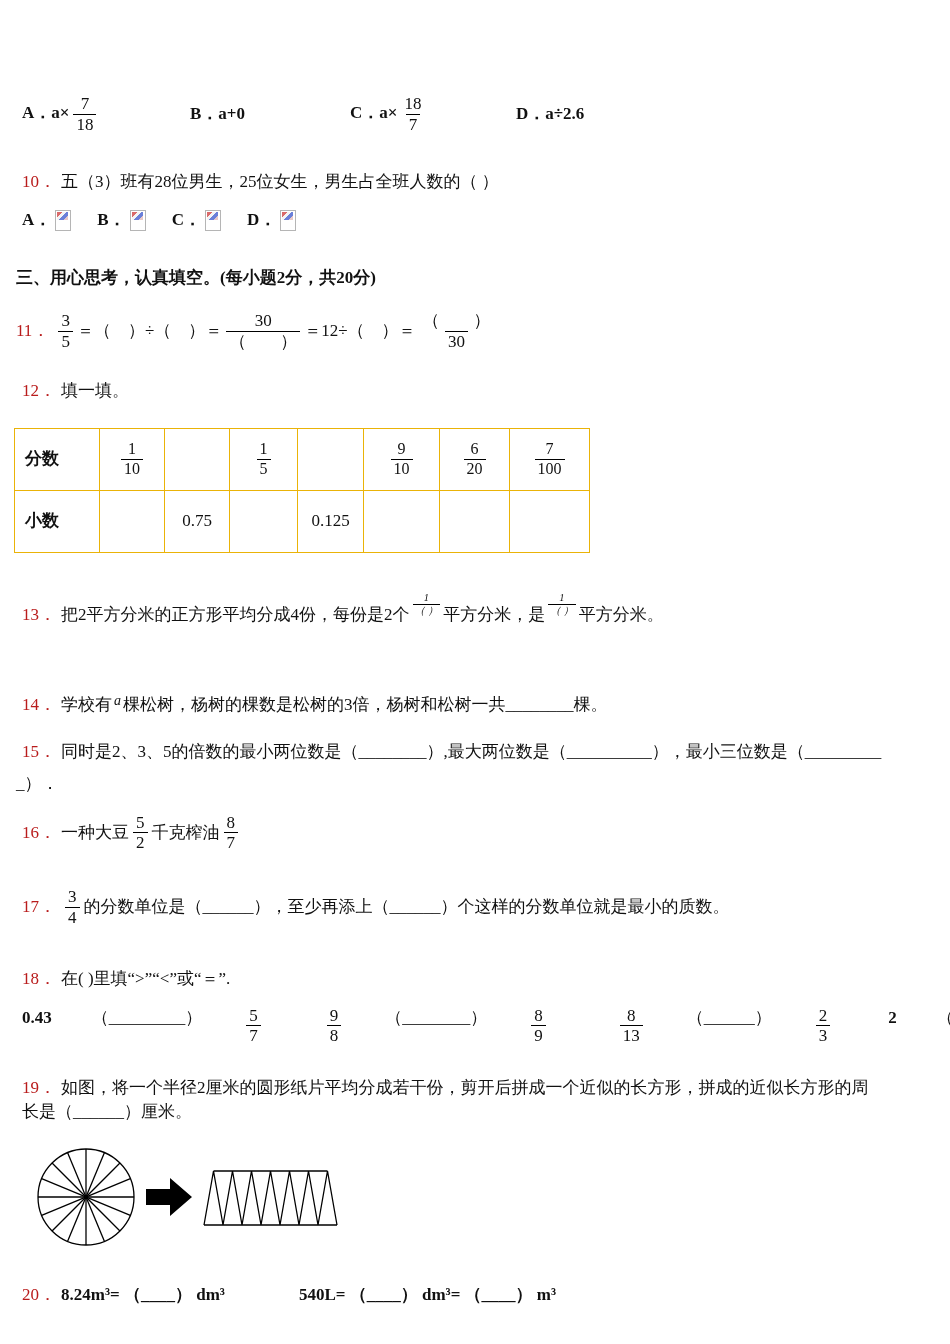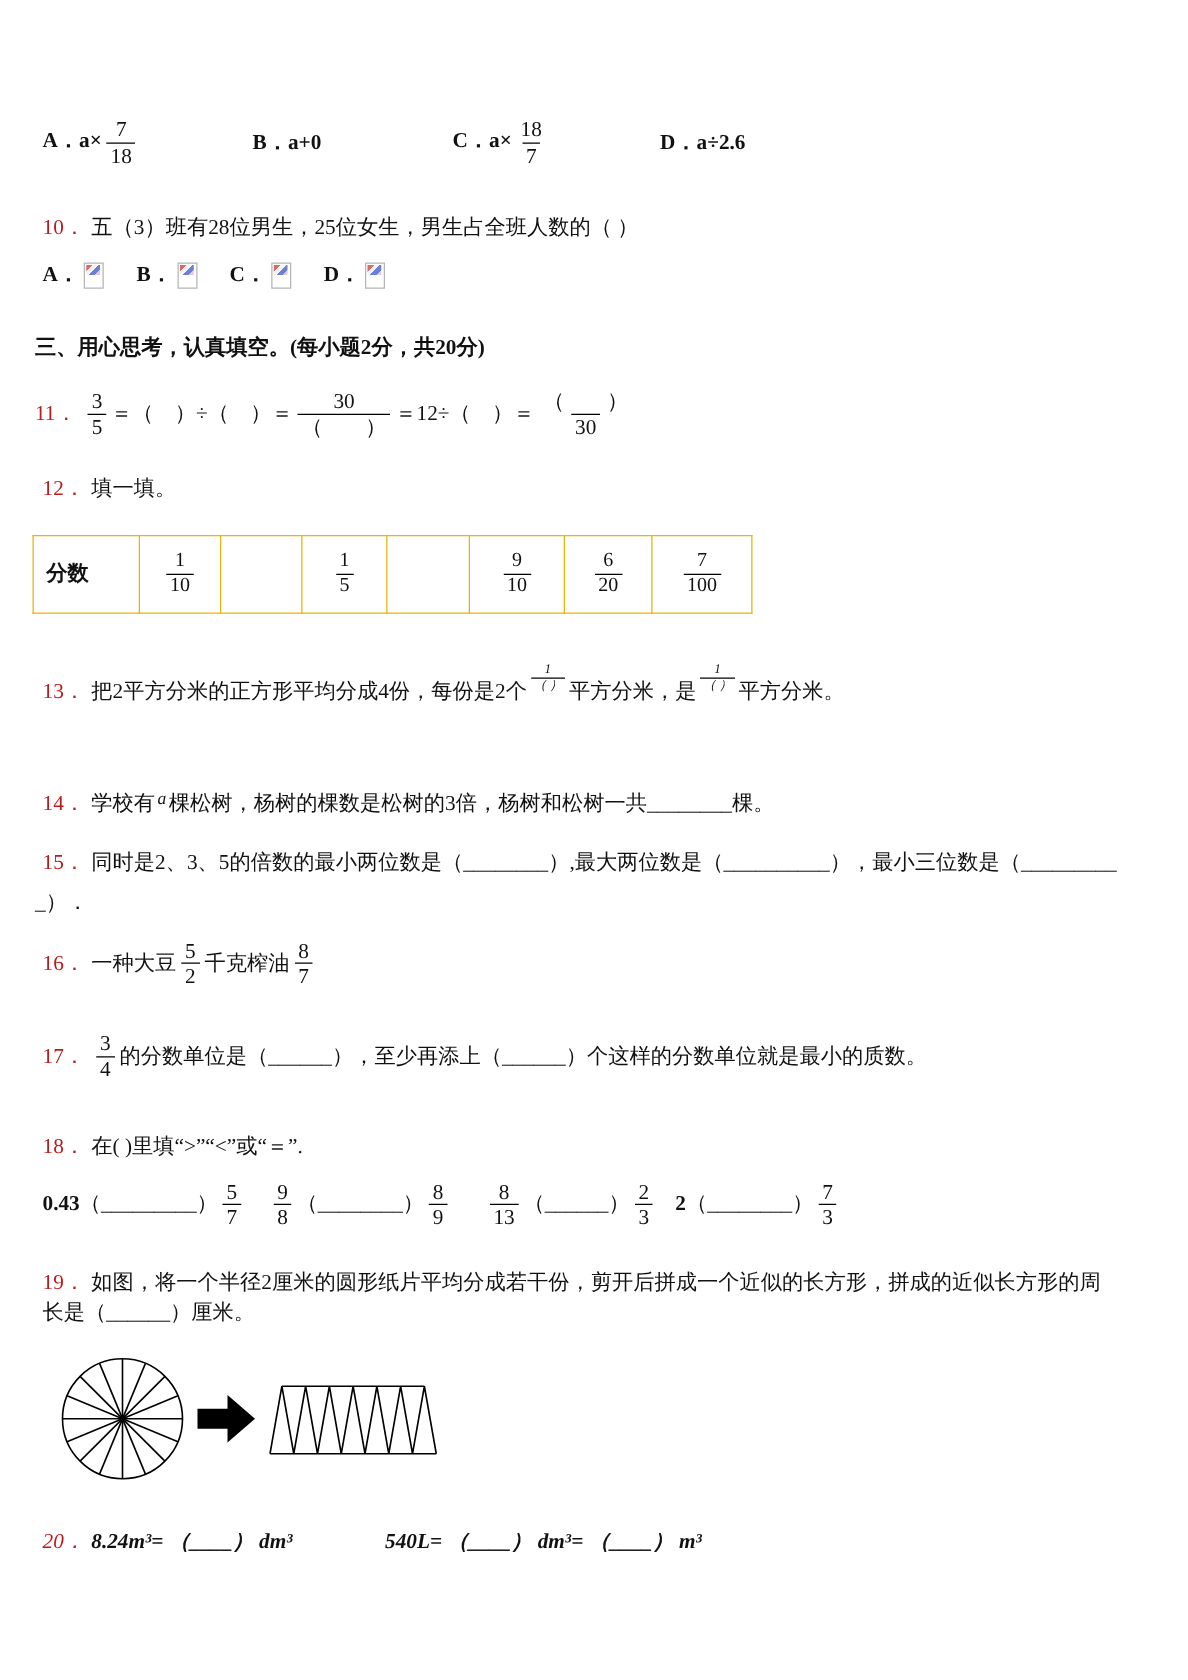--- a/index.html
+++ b/index.html
@@ -2,21 +2,21 @@
 <html><head>
 <meta charset="utf-8">
 <style>
   * { margin:0; padding:0; box-sizing:border-box; }
   html,body { background:#ffffff; }
   body {
     width:950px; height:1344px; overflow:hidden;
     color:#111; font-family:"Liberation Serif","DejaVu Serif",serif;
     font-size:17px; line-height:1.45;
   }
-  .page { padding:0 34px; }
+  .page { padding:0 22px; }
   .num { color:#b91c1c; margin-right:5px; }
   .b { font-weight:bold; }
   .pre { white-space:pre; }
 
   
   .frac { display:inline-flex; flex-direction:column; align-items:center;
           vertical-align:middle; line-height:1.15; margin:0 4px; text-align:center; }
   .frac .fn { padding:0 3px; }
   .frac .fd { border-top:1.3px solid #000; padding:0 3px; }
 
@@ -56,25 +56,25 @@
   table.fill .frac { font-size:16px; }
 
   .q13 { margin-top:50px; }
   .q14 { margin-top:64px; }
   .var { font-style:italic; font-size:14px; position:relative; top:-5px; margin:0 2px; }
   .q15 { margin-top:22px; }
   .q15 .l2 { margin-top:8px; margin-left:-6px; }
   .q16 { margin-top:16px; display:flex; align-items:center; flex-wrap:wrap; }
   .q17 { margin-top:34px; display:flex; align-items:center; }
   .q18 { margin-top:40px; }
-  .cmp { margin-top:14px; display:flex; align-items:center; }
+  .cmp { margin-top:14px; display:flex; align-items:flex-start;gap:40px; }
   .cmp .ml14 { margin-left:14px; } .cmp .ml22 { margin-left:22px; } .cmp .ml30 { margin-left:30px; }
   .q19 { margin-top:30px; max-width:856px; }
   .figure { margin-top:16px; margin-left:12px; }
-  .q20 { margin-top:22px;font-style:italic; }
+  .q20 { margin-top:22px; }
   .q20 .p2 { margin-left:74px; }
   .q20 .txt { font-weight:bold; }
 </style>
 </head>
 <body>
 
 <div class="page">
 
   <div class="opts9">
     <span class="o1">
@@ -165,20 +165,30 @@
               <span class="fd">10</span>
             </span></td>
       <td class="c5"><span class="frac">
               <span class="fn">6</span>
               <span class="fd">20</span>
             </span></td>
       <td class="c6"><span class="frac">
               <span class="fn">7</span>
               <span class="fd">100</span>
             </span></td>
+    </tr>
+    <tr>
+      <th>小数</th>
+      <td class="c0"></td>
+      <td class="c1 b">0.75</td>
+      <td class="c2"></td>
+      <td class="c3 b">0.125</td>
+      <td class="c4"></td>
+      <td class="c5"></td>
+      <td class="c6"></td>
     </tr>
   </tbody>
     </table>
 
   <div class="q13">
     <span class="num">13．</span><span>把2平方分米的正方形平均分成4份，每份是2个</span><span class="sfrac">
         <span class="fn">1</span>
         <span class="fd">（ ）</span>
       </span><span>平方分米，是</span><span class="sfrac">
         <span class="fn">1</span>

